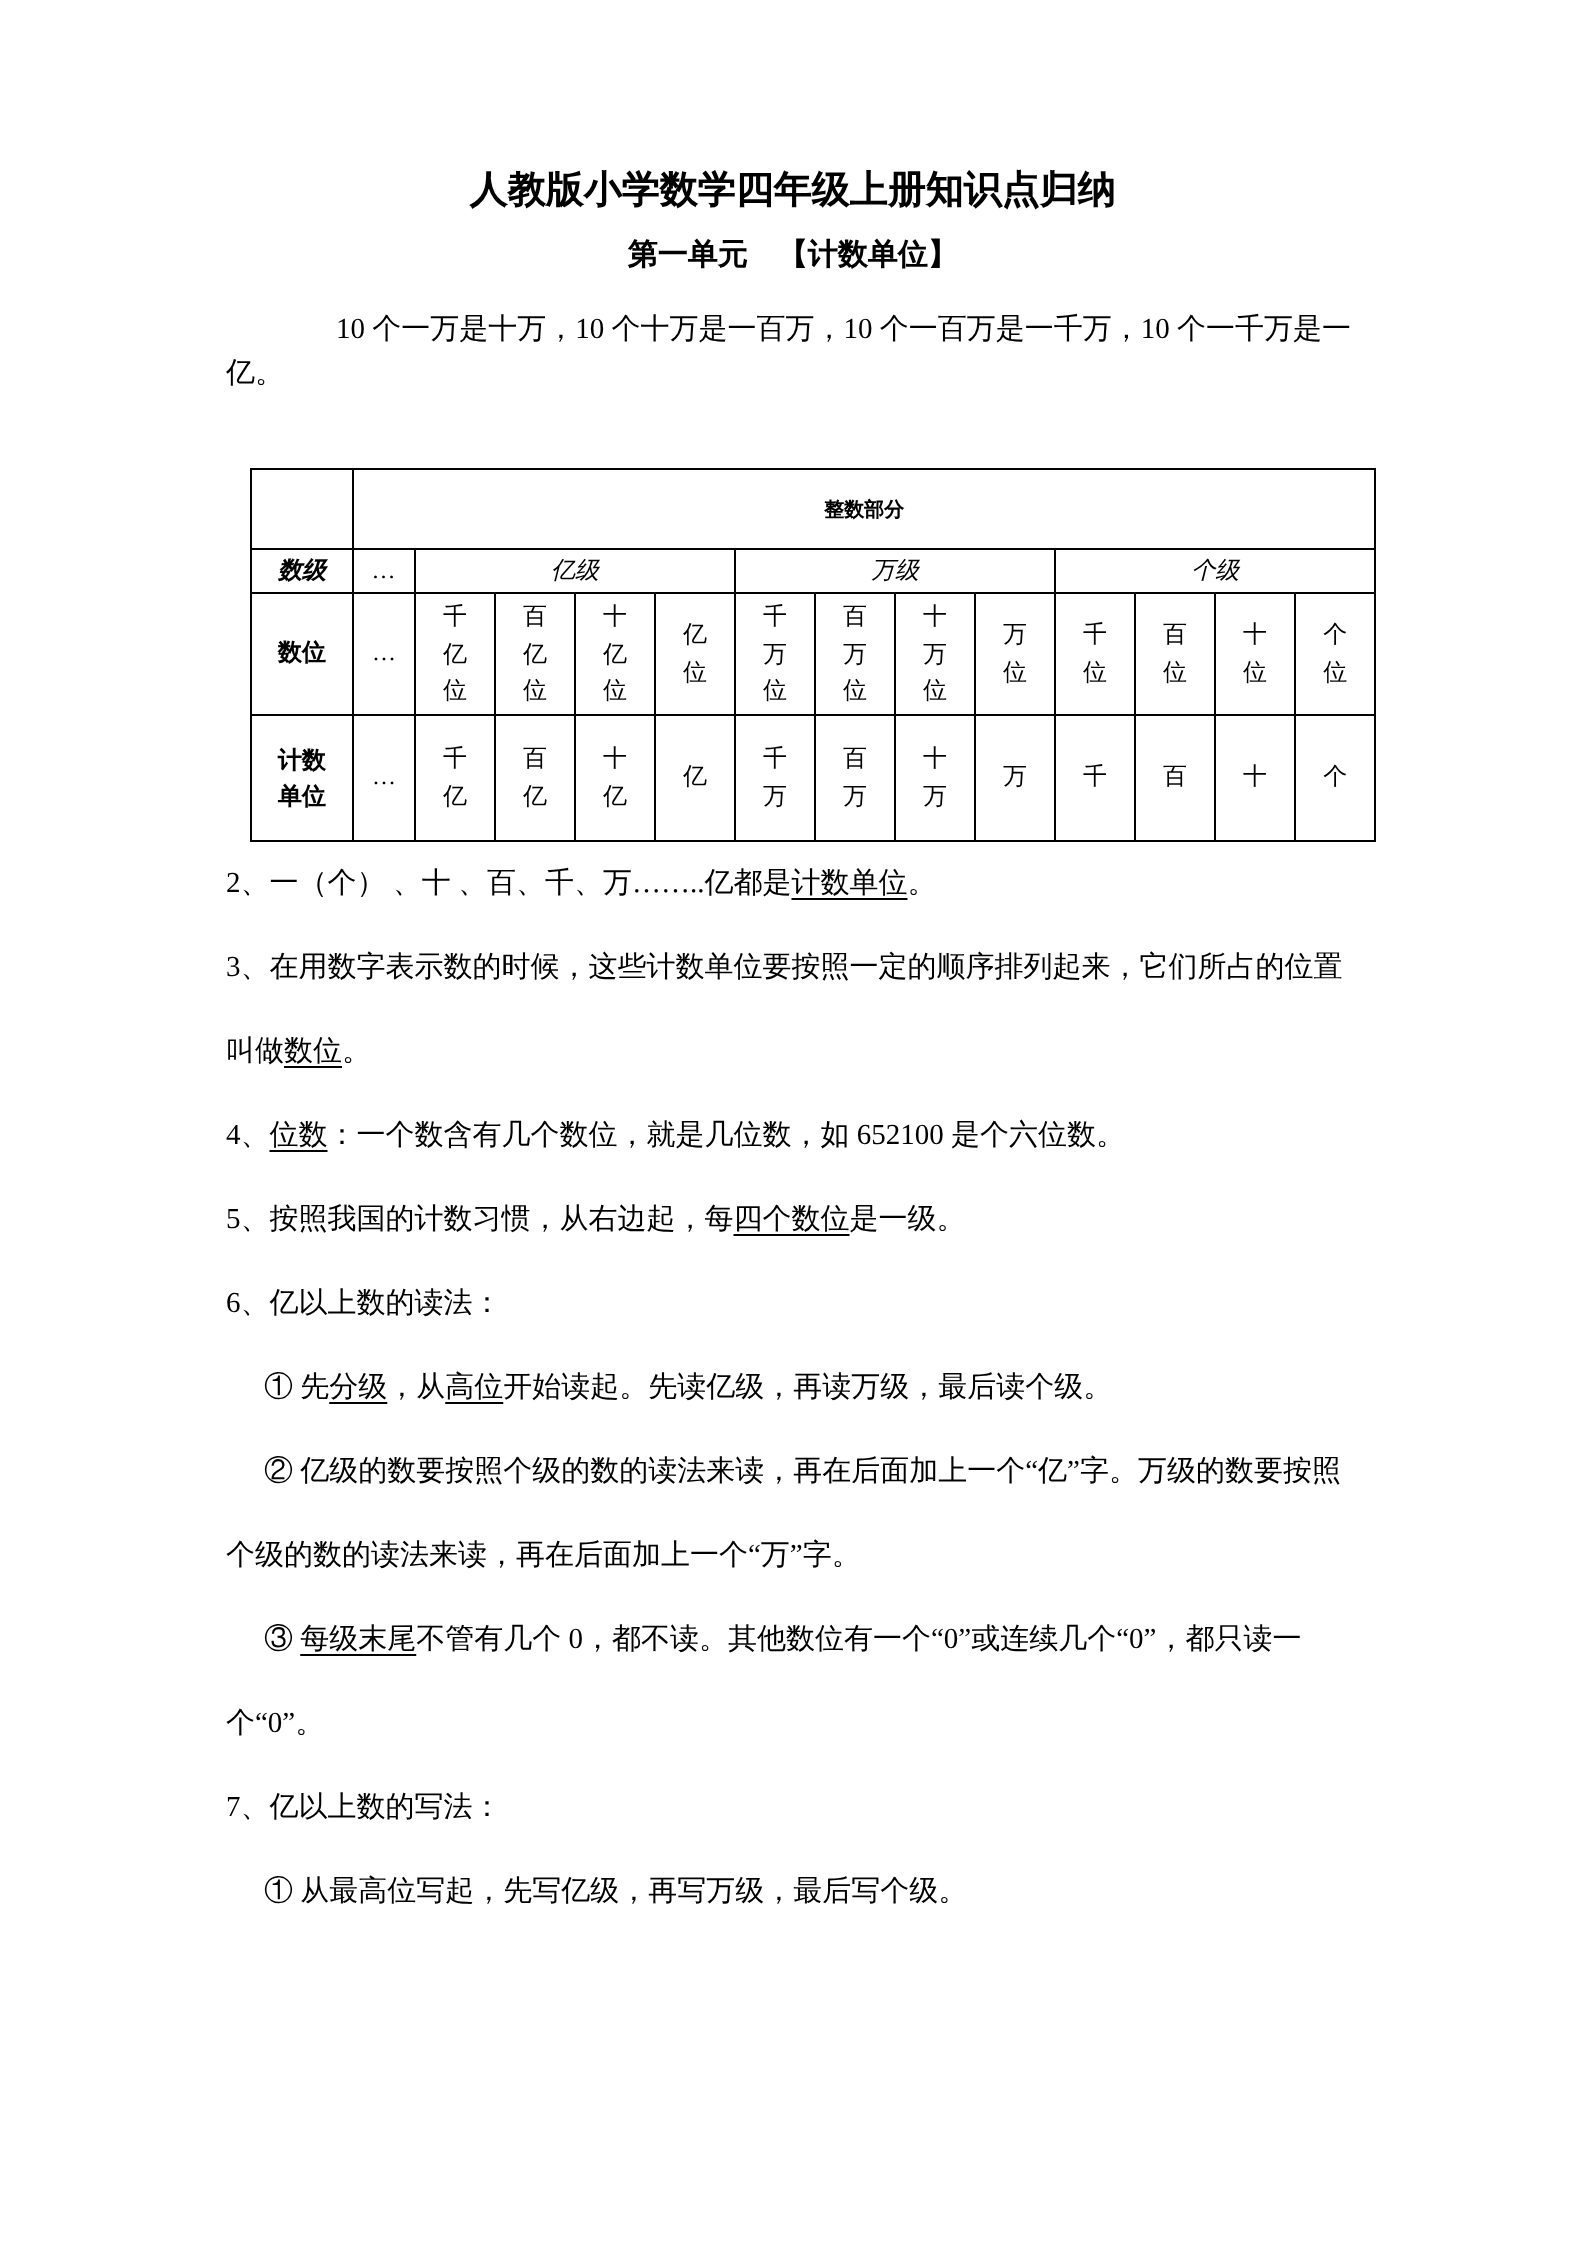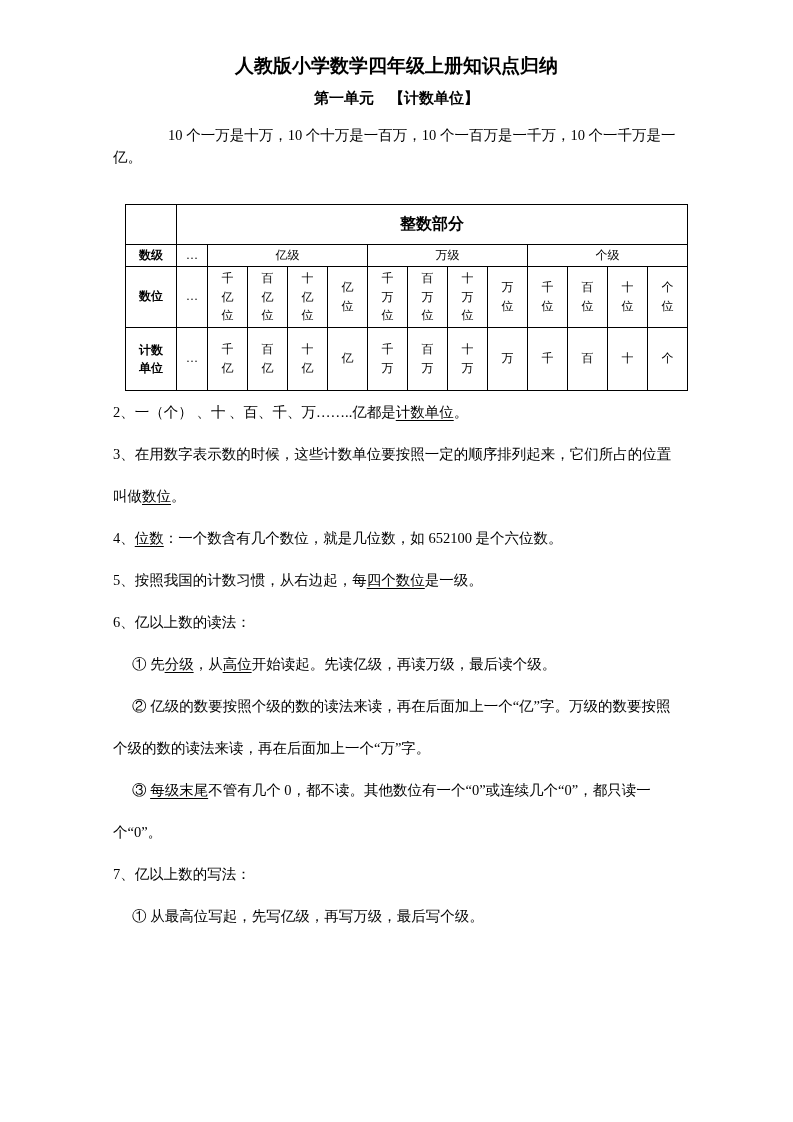--- a/index.html
+++ b/index.html
@@ -2,21 +2,21 @@
 <html><head>
 <meta charset="utf-8">
 <style>
   * { box-sizing: border-box; }
   html, body { margin: 0; padding: 0; background: #ffffff; }
   .page {
     position: relative;
     width: 793px;
     height: 1122px;
     background: #ffffff;
-    padding: 54px 113px 0 113px;
+    padding: 84px 113px 0 113px;
     font-family: "Liberation Serif", "DejaVu Serif", serif;
     color: #000000;
   }
   .title {
     margin: 0;
     text-align: center;
     font-size: 19px;
     line-height: 24px;
     font-weight: bold;
   }
@@ -40,25 +40,25 @@
     font-size: 12px;
   }
   .pv-table td {
     border: 1px solid #000;
     text-align: center;
     vertical-align: middle;
     padding: 2px 1px;
     overflow: hidden;
   }
   .row-integer td { height: 40px; }
-  .row-level   td { height: 20px; }
+  .row-level   td { height: 20px; font-style: italic; }
   .row-digit   td { height: 58px; }
   .row-unit    td { height: 63px; }
   .bold { font-weight: bold; }
-  .fs13 { font-size: 16px; margin-top: 20px; }
+  .fs13 { font-size: 10px; margin-top: 20px; }
   .vstack {
     display: block;
     width: 1.15em;
     margin: 0 auto;
     word-break: break-all;
     line-height: 1.55;
     text-align: center;
   }
   .wrap2 {
     display: block;

